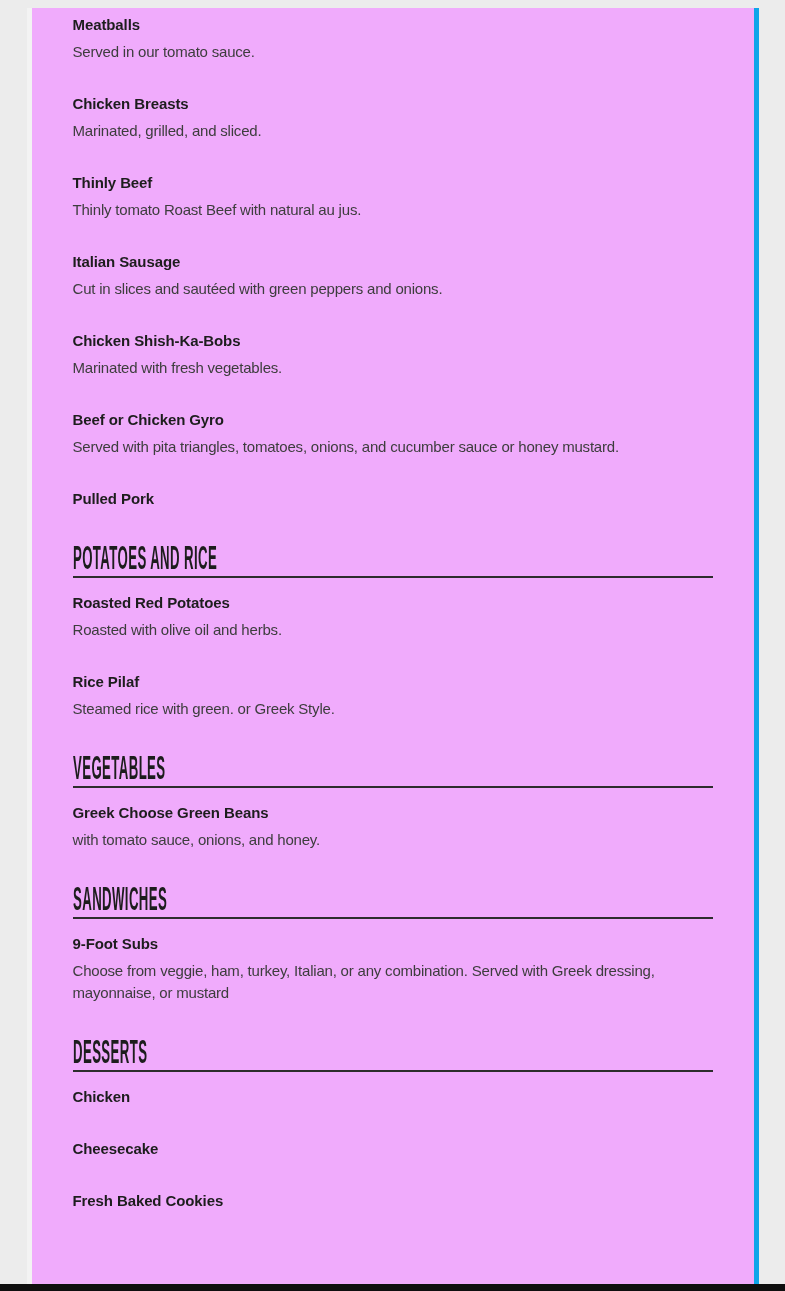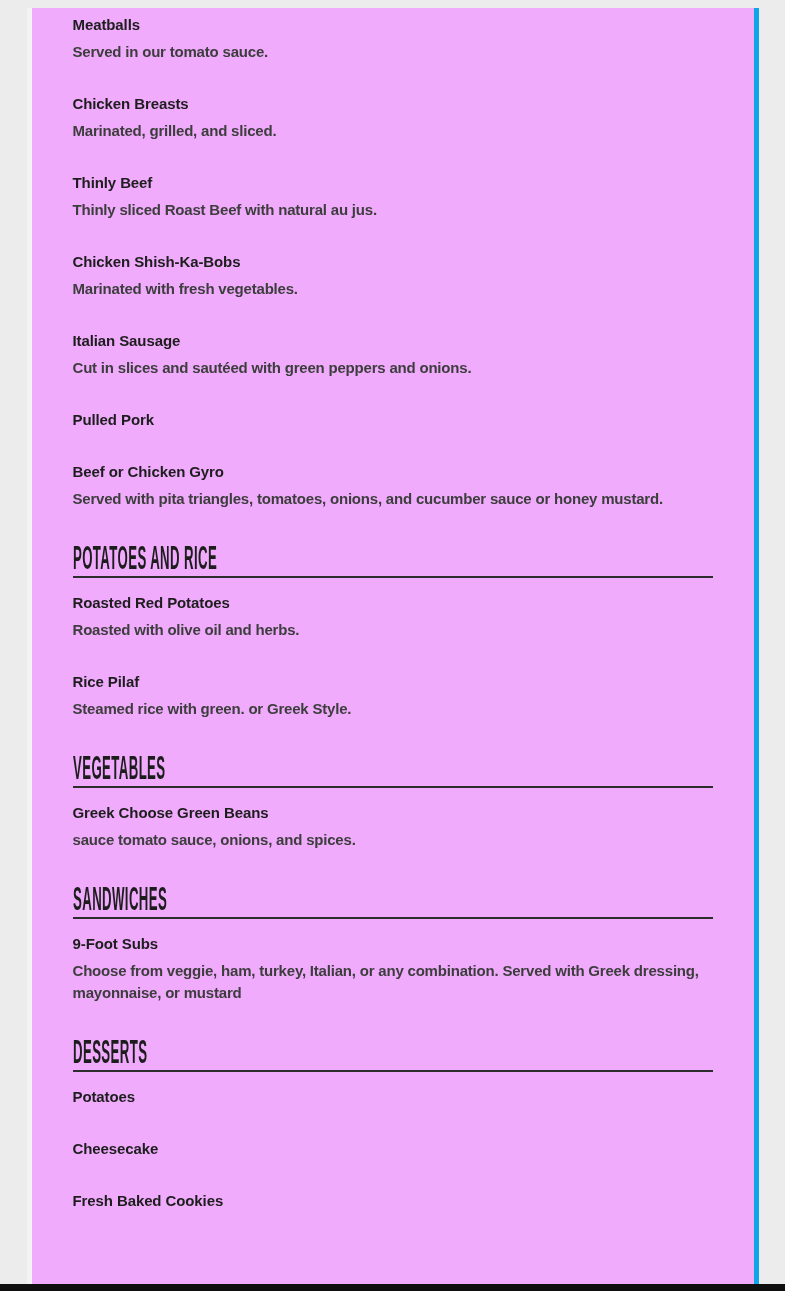--- a/index.html
+++ b/index.html
@@ -34,21 +34,21 @@
     font-size: 15px;
     line-height: 22px;
     font-weight: 700;
     color: #1d1d1d;
     letter-spacing: -0.1px;
   }
   .item-desc {
     margin: 0;
     font-size: 15px;
     line-height: 22px;
-    font-weight: 700;
+    font-weight: 400;
     color: #3d3d3d;
     letter-spacing: -0.2px;
   }
   .section-heading {
     margin: 0 0 14px 0;
     padding: 0;
     height: 36px;
     border-bottom: 2px solid #2d2d2d;
     font-weight: 700;
   }
@@ -81,71 +81,71 @@
     <div class="menu-item">
       <h4 class="item-name">Meatballs</h4>
       <p class="item-desc">Served in our tomato sauce.</p>
     </div>
     <div class="menu-item">
       <h4 class="item-name">Chicken Breasts</h4>
       <p class="item-desc">Marinated, grilled, and sliced.</p>
     </div>
     <div class="menu-item">
       <h4 class="item-name">Thinly Beef</h4>
-      <p class="item-desc">Thinly sliced Roast Beef with natural au jus.</p>
+      <p class="item-desc">Thinly tomato Roast Beef with natural au jus.</p>
+    </div>
+    <div class="menu-item">
+      <h4 class="item-name">Italian Sausage</h4>
+      <p class="item-desc">Cut in slices and sautéed with green peppers and onions.</p>
     </div>
     <div class="menu-item">
       <h4 class="item-name">Chicken Shish-Ka-Bobs</h4>
       <p class="item-desc">Marinated with fresh vegetables.</p>
     </div>
     <div class="menu-item">
-      <h4 class="item-name">Italian Sausage</h4>
-      <p class="item-desc">Cut in slices and sautéed with green peppers and onions.</p>
+      <h4 class="item-name">Beef or Chicken Gyro</h4>
+      <p class="item-desc">Served with pita triangles, tomatoes, onions, and cucumber sauce or honey mustard.</p>
     </div>
     <div class="menu-item">
       <h4 class="item-name">Pulled Pork</h4>
-    </div>
-    <div class="menu-item">
-      <h4 class="item-name">Beef or Chicken Gyro</h4>
-      <p class="item-desc">Served with pita triangles, tomatoes, onions, and cucumber sauce or honey mustard.</p>
     </div>
 
     <h2 class="section-heading">
       <span class="hx">POTATOES AND RICE</span>
     </h2>
     <div class="menu-item">
       <h4 class="item-name">Roasted Red Potatoes</h4>
       <p class="item-desc">Roasted with olive oil and herbs.</p>
     </div>
     <div class="menu-item">
       <h4 class="item-name">Rice Pilaf</h4>
       <p class="item-desc">Steamed rice with green. or Greek Style.</p>
     </div>
 
     <h2 class="section-heading">
       <span class="hx">VEGETABLES</span>
     </h2>
     <div class="menu-item">
       <h4 class="item-name">Greek Choose Green Beans</h4>
-      <p class="item-desc">sauce tomato sauce, onions, and spices.</p>
+      <p class="item-desc">with tomato sauce, onions, and honey.</p>
     </div>
 
     <h2 class="section-heading">
       <span class="hx">SANDWICHES</span>
     </h2>
     <div class="menu-item">
       <h4 class="item-name">9-Foot Subs</h4>
       <p class="item-desc">Choose from veggie, ham, turkey, Italian, or any combination. Served with Greek dressing, mayonnaise, or mustard</p>
     </div>
 
     <h2 class="section-heading">
       <span class="hx">DESSERTS</span>
     </h2>
     <div class="menu-item">
-      <h4 class="item-name">Potatoes</h4>
+      <h4 class="item-name">Chicken</h4>
     </div>
     <div class="menu-item">
       <h4 class="item-name">Cheesecake</h4>
     </div>
     <div class="menu-item">
       <h4 class="item-name">Fresh Baked Cookies</h4>
     </div>
 
   </div>
 </div>

